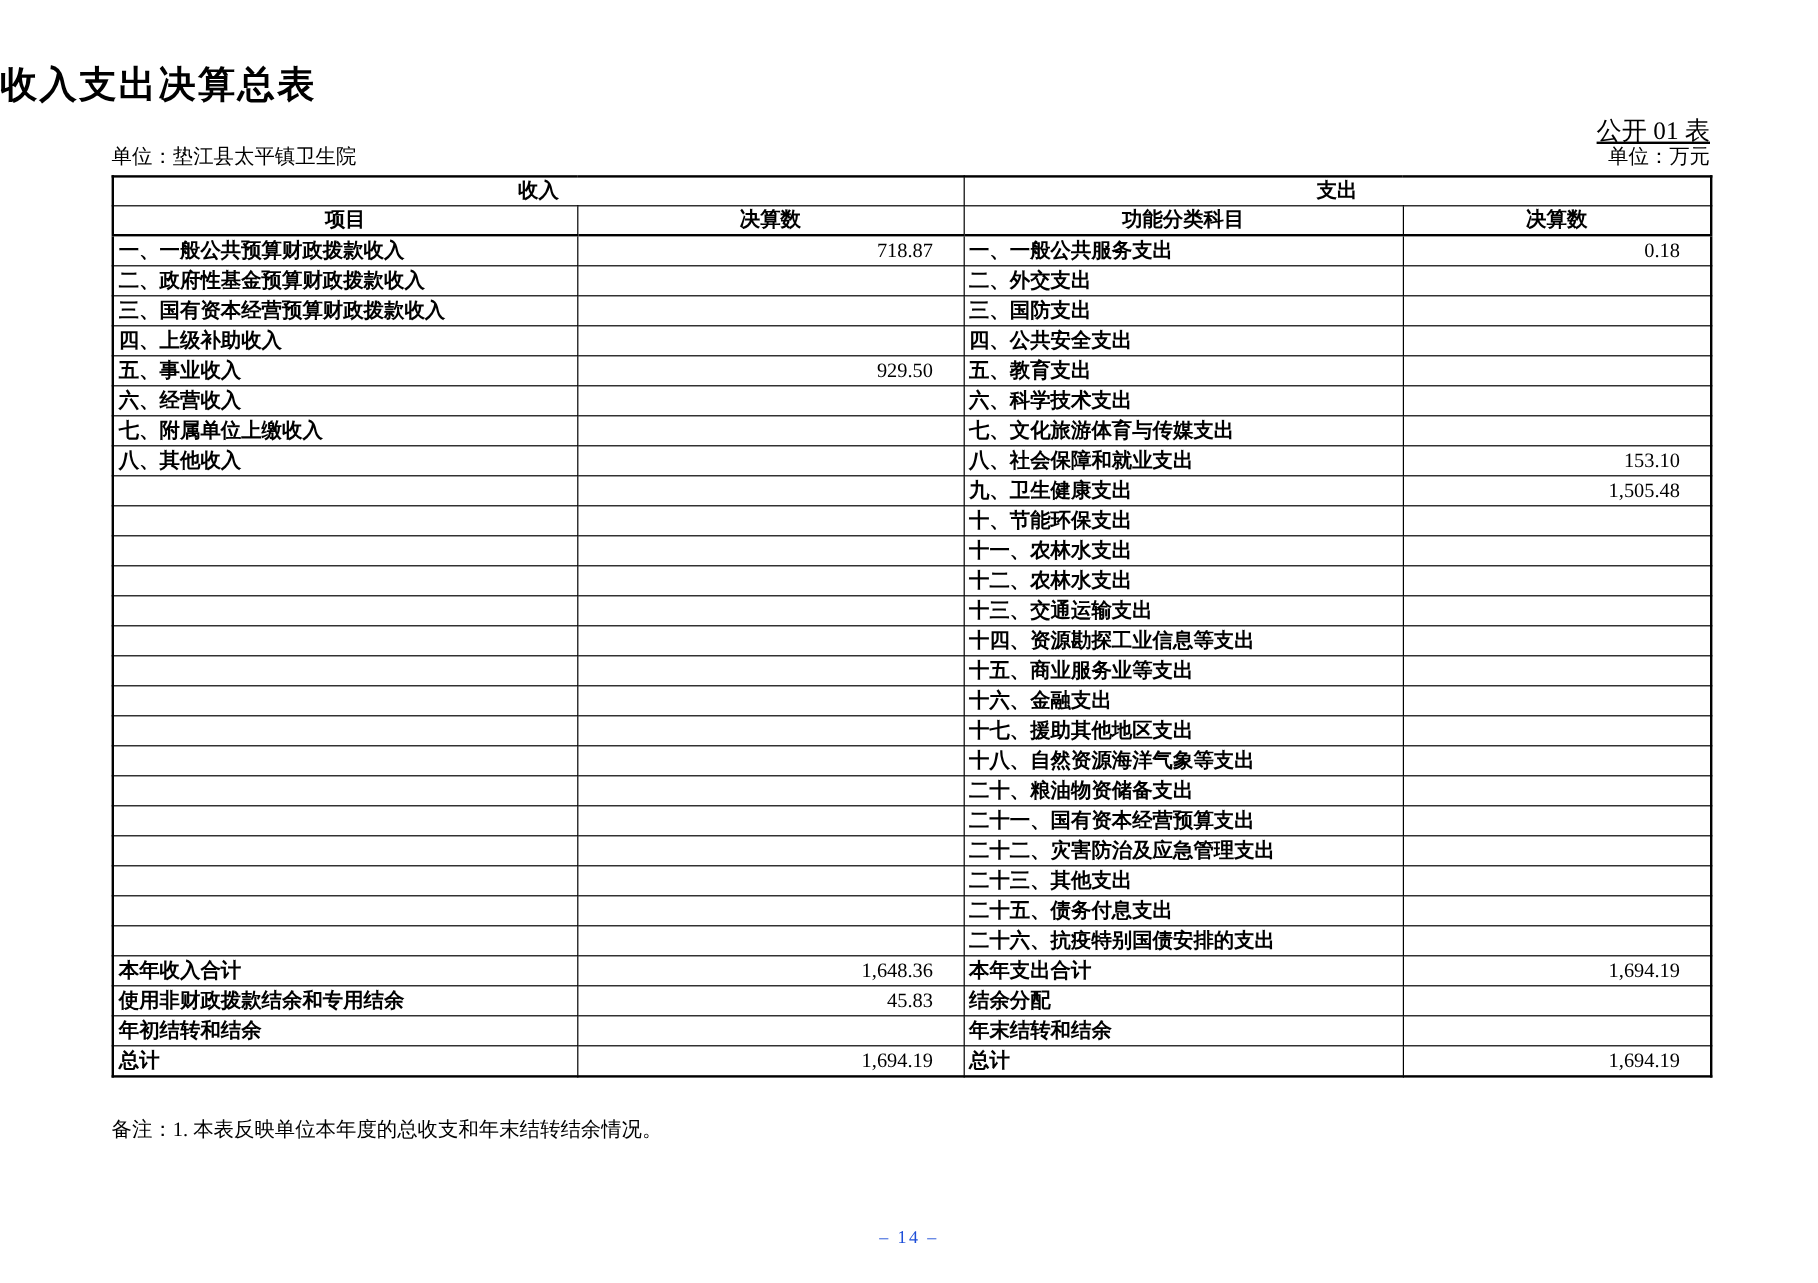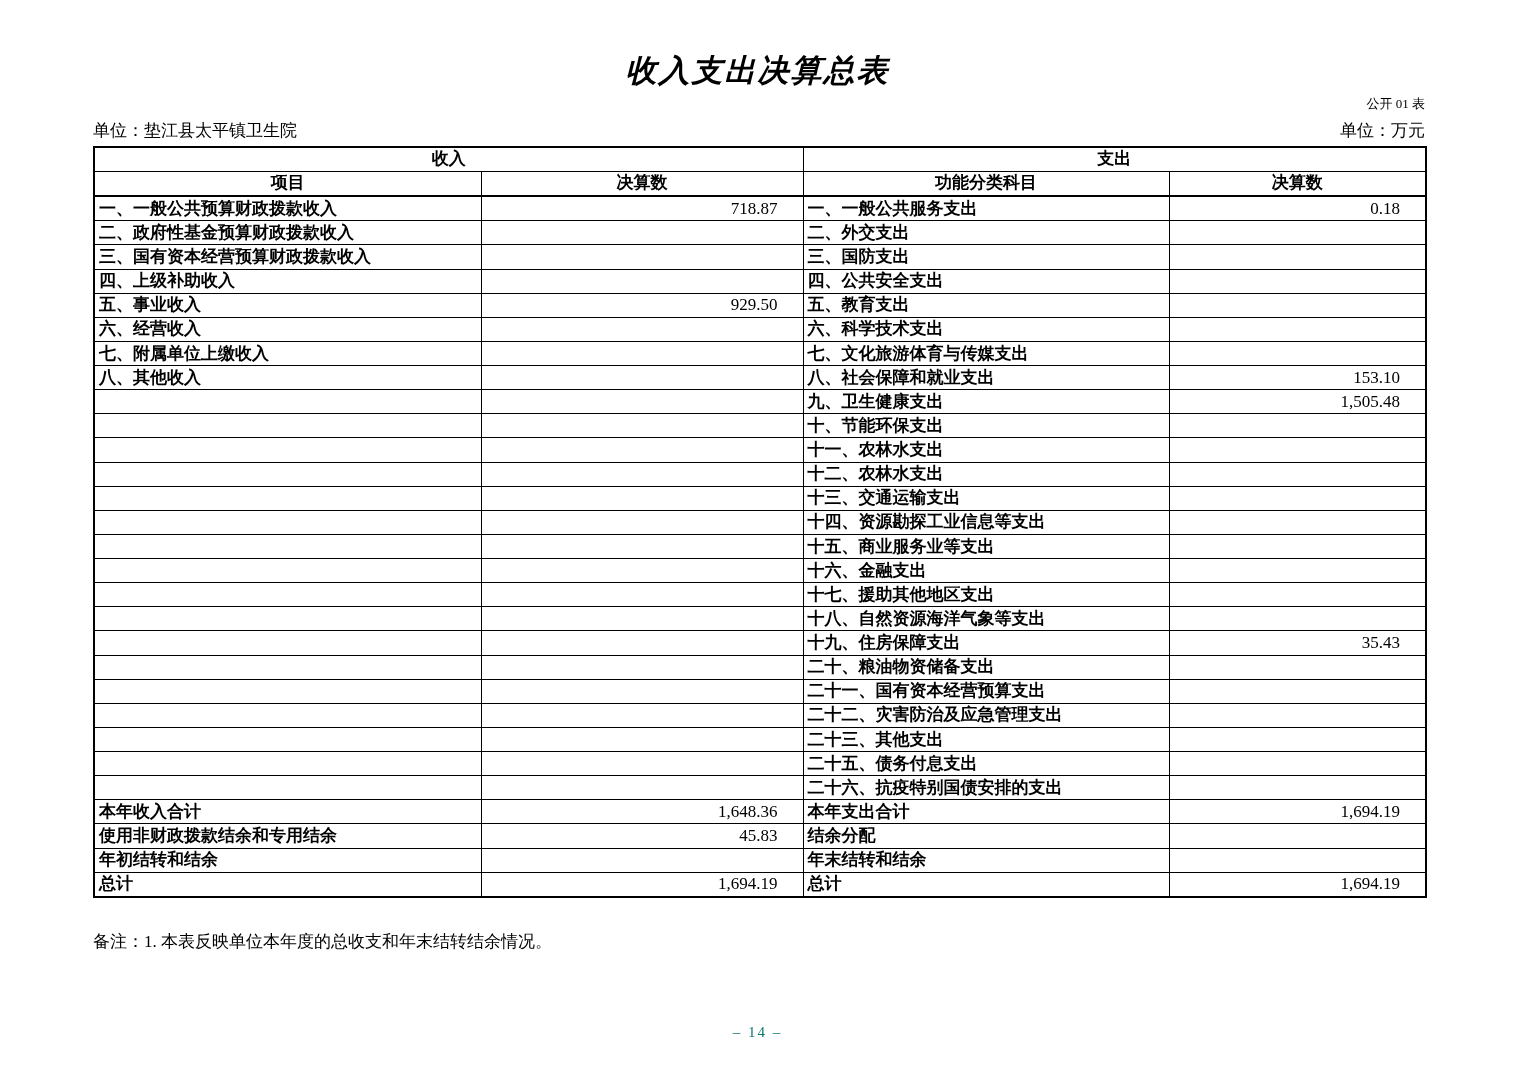--- a/index.html
+++ b/index.html
@@ -8,26 +8,26 @@
     width: 1515px; height: 1069px;
     font-family: "Liberation Serif", "DejaVu Serif", serif;
     color: #000;
     position: relative;
     overflow: hidden;
   }
   .page { position: relative; width: 1515px; height: 1069px; background: #fff; }
 
   .title {
     position: absolute; top: 50px; left: 0; width: 100%;
-    text-align: center;
-    font-size: 31px; font-weight: bold; letter-spacing: 2px; font-style: italic;
+    font-size: 31px; font-weight: bold; letter-spacing: 2px;
   }
   .doc-label {
     position: absolute; top: 95px; right: 90px;
-    font-size: 13px;
+    font-size: 21px;
+    text-decoration: underline;
   }
   .unit-name {
     position: absolute; top: 119px; left: 93px;
     font-size: 17px;
   }
   .unit-currency {
     position: absolute; top: 119px; right: 90px;
     font-size: 17px;
   }
 
@@ -59,21 +59,21 @@
     position: absolute; top: 929px; left: 93px;
     font-size: 17px; line-height: 26px;
   }
   .notes .note-row { white-space: nowrap; }
   .notes .note-indent { padding-left: 52px; }
   .notes .note-label { display: inline; }
 
   .page-number {
     position: absolute; top: 1024px; left: 0; width: 100%;
     text-align: center;
-    font-size: 15px; color: #0f766e; letter-spacing: 2px;
+    font-size: 15px; color: #1d4ed8; letter-spacing: 2px;
   }
 </style>
 </head>
 <body>
 
 <div class="page">
 
   <div class="title">收入支出决算总表</div>
 
   <div class="doc-label">公开 01 表</div>
@@ -206,26 +206,20 @@
         </tr>
         <tr>
           <td class="label"></td>
           <td class="value"></td>
           <td class="label">十八、自然资源海洋气象等支出</td>
           <td class="value"></td>
         </tr>
         <tr>
           <td class="label"></td>
           <td class="value"></td>
-          <td class="label">十九、住房保障支出</td>
-          <td class="value">35.43</td>
-        </tr>
-        <tr>
-          <td class="label"></td>
-          <td class="value"></td>
           <td class="label">二十、粮油物资储备支出</td>
           <td class="value"></td>
         </tr>
         <tr>
           <td class="label"></td>
           <td class="value"></td>
           <td class="label">二十一、国有资本经营预算支出</td>
           <td class="value"></td>
         </tr>
         <tr>

